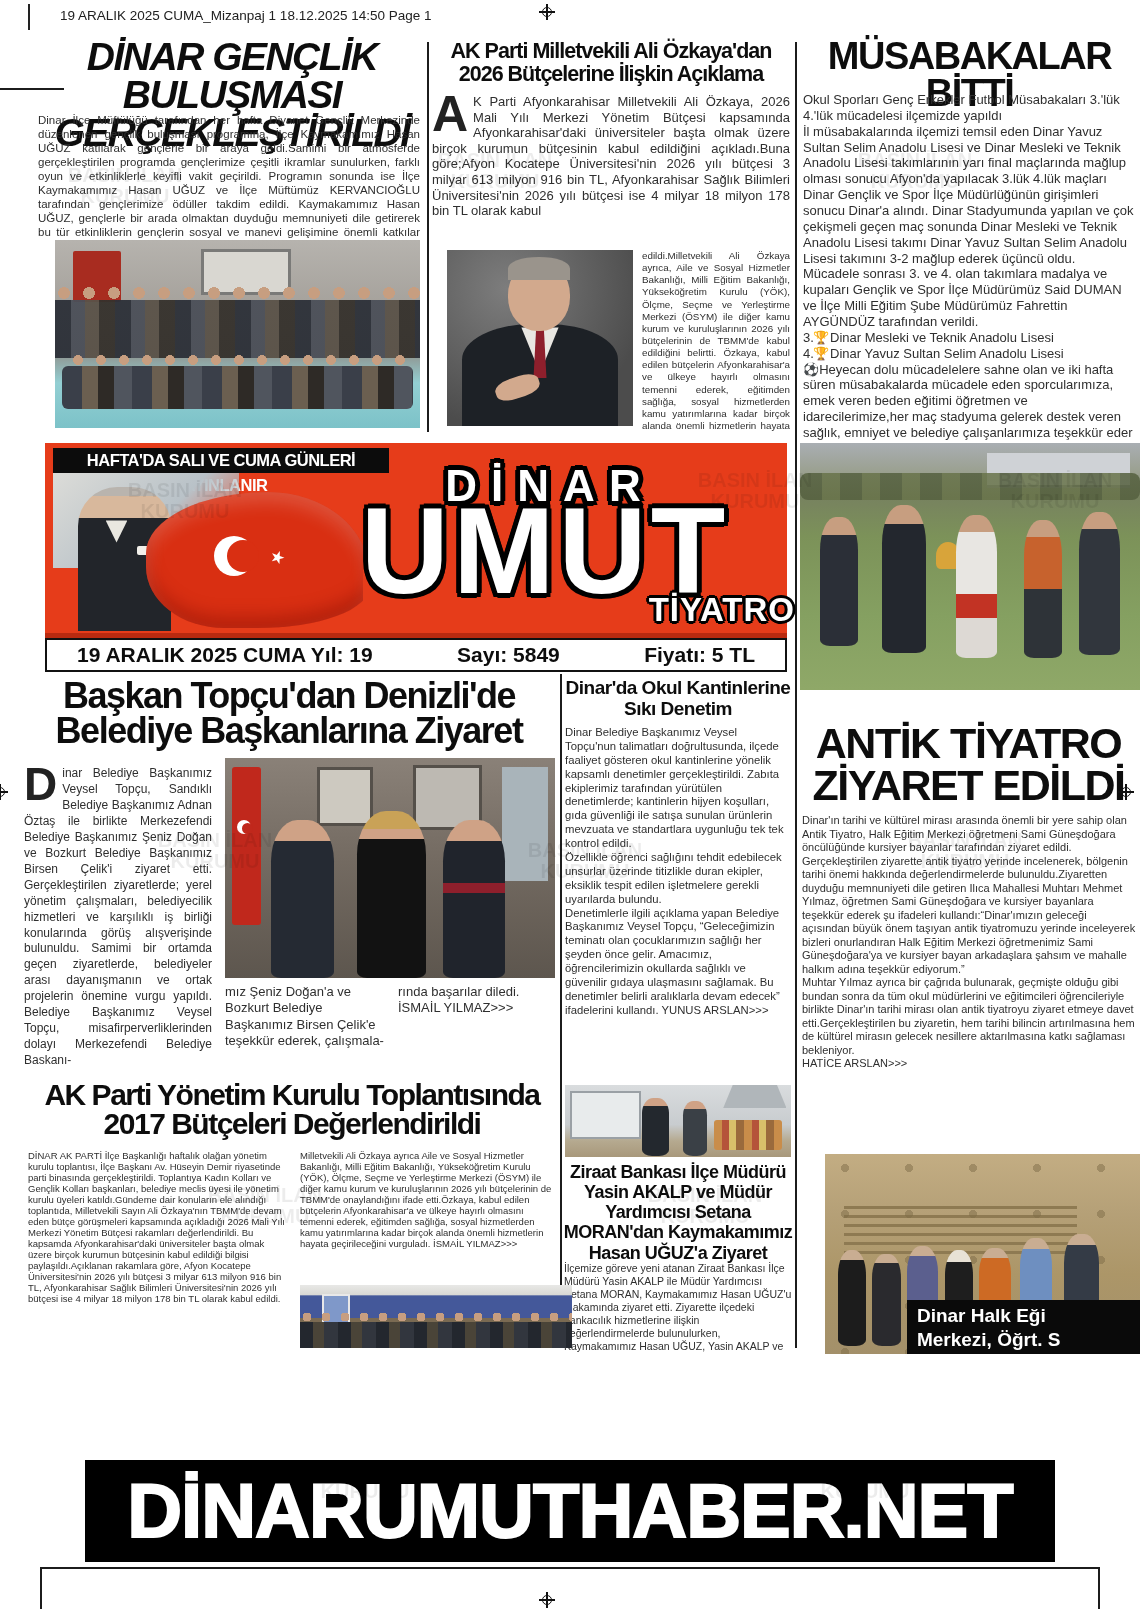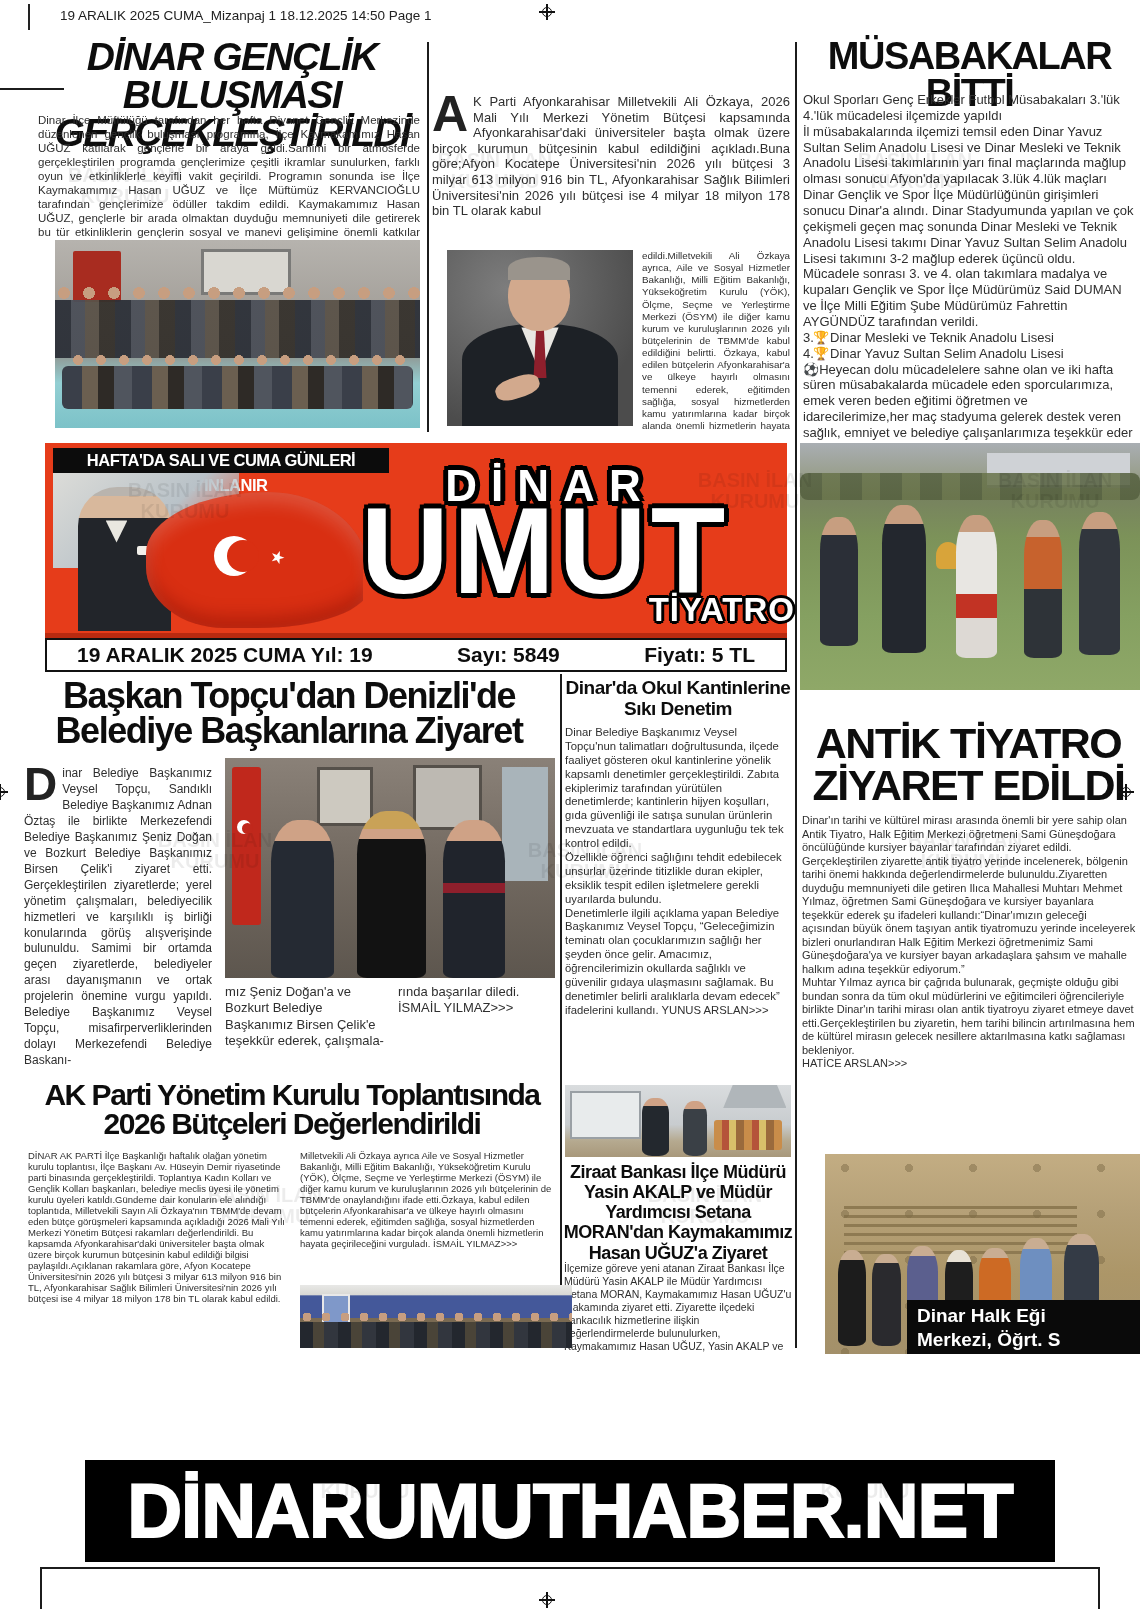--- a/index.html
+++ b/index.html
@@ -66,20 +66,21 @@
   <div class="photo" style="left:55px;top:240px;width:365px;height:188px;
        background:linear-gradient(180deg,#b6b3ae 0%,#a39f99 40%,#8f8b85 58%,#93cfd3 76%,#7cc2c8 100%);">
     <div class="abs" style="left:5%;top:6%;width:13%;height:27%;background:#a82c20;border-radius:2px;"></div>
     <div class="abs" style="left:40%;top:5%;width:23%;height:21%;background:#d9d7d1;border:3px solid #7a7a78;"></div>
     <div class="heads" style="left:0;top:24%;width:100%;height:16px;background-image:radial-gradient(circle 6px at 9px 8px,#c79e80 98%,transparent 100%);background-size:25px 16px;"></div>
     <div class="abs" style="left:0;top:32%;width:100%;height:31%;opacity:.95;background:repeating-linear-gradient(90deg,#2c3038 0 16px,#4b4f58 16px 30px,#5a5248 30px 44px,#35312c 44px 60px);"></div>
     <div class="heads" style="left:4%;top:60%;width:92%;height:14px;background-image:radial-gradient(circle 5px at 8px 7px,#c79e80 98%,transparent 100%);background-size:23px 14px;"></div>
     <div class="abs" style="left:2%;top:67%;width:96%;height:23%;background:repeating-linear-gradient(90deg,#3a3f49 0 20px,#6b5f50 20px 36px,#2e2a26 36px 52px,#50555e 52px 70px);border-radius:6px;"></div>
   </div>
 
+  <div class="headline abs" style="left:432px;top:40px;width:358px;font-size:21.5px;letter-spacing:-1px;line-height:1.05;">AK Parti Milletvekili Ali Özkaya'dan 2026 Bütçelerine İlişkin Açıklama</div>
   <div class="body-text abs" style="left:432px;top:94px;width:358px;height:154px;font-size:13px;line-height:1.2;">
     <span class="dropcap" style="font-size:50px;">A</span><span>K Parti Afyonkarahisar Milletvekili Ali Özkaya, 2026 Mali Yılı Merkezi Yönetim Bütçesi kapsamında Afyonkarahisar'daki üniversiteler başta olmak üzere birçok kurumun bütçesinin kabul edildiğini açıkladı.Buna göre;Afyon Kocatepe Üniversitesi'nin 2026 yılı bütçesi 3 milyar 613 milyon 916 bin TL, Afyonkarahisar Sağlık Bilimleri Üniversitesi'nin 2026 yılı bütçesi ise 4 milyar 18 milyon 178 bin TL olarak kabul</span>
   </div>
   <div class="photo" style="left:447px;top:250px;width:186px;height:176px;background:radial-gradient(circle at 32% 22%,#7d7d7d,#4c4c4c 75%);">
     <div class="abs" style="left:8%;bottom:0;width:84%;height:58%;background:#1d2126;border-radius:45% 45% 0 0/35% 35% 0 0;"></div>
     <div class="abs" style="left:40%;bottom:30%;width:20%;height:26%;background:#e9e7e2;clip-path:polygon(50% 100%,0 0,100% 0);"></div>
     <div class="abs" style="left:46.5%;bottom:27%;width:7%;height:28%;background:#8e1f2c;clip-path:polygon(20% 0,80% 0,100% 100%,0 100%);"></div>
     <div class="abs" style="left:33%;top:6%;width:33%;height:40%;background:#d2a98d;border-radius:48%;"></div>
     <div class="abs" style="left:33%;top:4%;width:33%;height:13%;background:#9a948c;border-radius:50% 50% 0 0;"></div>
     <div class="abs" style="left:26%;bottom:16%;width:24%;height:12%;background:#d2a98d;border-radius:40%;transform:rotate(-18deg);"></div>
@@ -183,21 +184,21 @@
     <div class="person" style="left:26%;top:46%;width:10%;height:50%;background:linear-gradient(180deg,#c9ad92 0 10%,#5b5f8e 10% 60%,#2a2a2e 60% 100%);"></div>
     <div class="person" style="left:38%;top:48%;width:9%;height:48%;background:linear-gradient(180deg,#e8e2d6 0 12%,#1e1e1e 12% 100%);"></div>
     <div class="person" style="left:49%;top:47%;width:10%;height:49%;background:linear-gradient(180deg,#c9ad92 0 10%,#cd6a24 10% 55%,#1e1e1e 55% 100%);"></div>
     <div class="person" style="left:62%;top:42%;width:10%;height:54%;background:linear-gradient(180deg,#c9ad92 0 10%,#6e8fc0 10% 100%);"></div>
     <div class="person" style="left:76%;top:40%;width:11%;height:56%;background:linear-gradient(180deg,#c9ad92 0 10%,#343b46 10% 100%);"></div>
     <div class="abs pre" style="right:0;bottom:0;width:74%;height:27%;background:#0a0a0a;color:#fff;font-weight:bold;
          font-size:19px;line-height:1.25;padding:4px 10px;box-sizing:border-box;overflow:hidden;">Dinar Halk Eği
 Merkezi, Öğrt. S</div>
   </div>
 
-  <div class="headline abs" style="left:28px;top:1080px;width:528px;font-size:30px;letter-spacing:-1.5px;">AK Parti Yönetim Kurulu Toplantısında 2026 Bütçeleri Değerlendirildi</div>
+  <div class="headline abs" style="left:28px;top:1080px;width:528px;font-size:30px;letter-spacing:-1.5px;">AK Parti Yönetim Kurulu Toplantısında 2017 Bütçeleri Değerlendirildi</div>
   <div class="body-text abs" style="left:28px;top:1150px;width:262px;height:200px;font-size:9.5px;line-height:1.16;text-align:left;">DİNAR AK PARTİ  İlçe Başkanlığı haftalık olağan yönetim kurulu toplantısı, İlçe Başkanı Av. Hüseyin Demir riyasetinde parti binasında gerçekleştirildi. Toplantıya Kadın Kolları ve Gençlik Kolları başkanları, belediye meclis üyesi ile yönetim kurulu üyeleri katıldı.Gündeme dair konuların ele alındığı toplantıda, Milletvekili Sayın Ali Özkaya'nın TBMM'de devam eden bütçe görüşmeleri kapsamında açıkladığı 2026 Mali Yılı Merkezi Yönetim Bütçesi rakamları değerlendirildi. Bu kapsamda Afyonkarahisar'daki üniversiteler başta olmak üzere birçok kurumun bütçesinin kabul edildiği bilgisi paylaşıldı.Açıklanan rakamlara göre, Afyon Kocatepe Üniversitesi'nin 2026 yılı bütçesi 3 milyar 613 milyon 916 bin TL, Afyonkarahisar Sağlık Bilimleri Üniversitesi'nin 2026 yılı bütçesi ise 4 milyar 18 milyon 178 bin TL olarak kabul edildi.</div>
   <div class="body-text abs" style="left:300px;top:1150px;width:258px;height:132px;font-size:9.5px;line-height:1.16;text-align:left;">Milletvekili Ali Özkaya ayrıca Aile ve Sosyal Hizmetler Bakanlığı, Milli Eğitim Bakanlığı, Yükseköğretim Kurulu (YÖK), Ölçme, Seçme ve Yerleştirme Merkezi (ÖSYM) ile diğer kamu kurum ve kuruluşlarının 2026 yılı bütçelerinin de TBMM'de onaylandığını ifade etti.Özkaya, kabul edilen bütçelerin Afyonkarahisar'a ve ülkeye hayırlı olmasını temenni ederek, eğitimden sağlığa, sosyal hizmetlerden kamu yatırımlarına kadar birçok alanda önemli hizmetlerin hayata geçirileceğini vurguladı. İSMAİL YILMAZ&gt;&gt;&gt;</div>
   <div class="photo" style="left:300px;top:1285px;width:272px;height:63px;
        background:linear-gradient(180deg,#e8e8e6 0%,#d8d8d4 16%,#44589a 17% 52%,#7a6a52 53% 74%,#5a514a 100%);">
     <div class="abs" style="left:8%;top:14%;width:9%;height:44%;background:#7f98c9;border:2px solid #e8e8e8;"></div>
     <div class="heads" style="left:0;top:42%;width:100%;height:11px;background-image:radial-gradient(circle 4.5px at 7px 6px,#c79e80 98%,transparent 100%);background-size:19px 11px;"></div>
     <div class="abs" style="left:0;top:58%;width:100%;height:42%;background:repeating-linear-gradient(90deg,#23272e 0 13px,#4a4438 13px 24px,#32363e 24px 38px);"></div>
   </div>
 
   <div class="abs" style="left:85px;top:1460px;width:970px;height:102px;background:#000;z-index:4;

